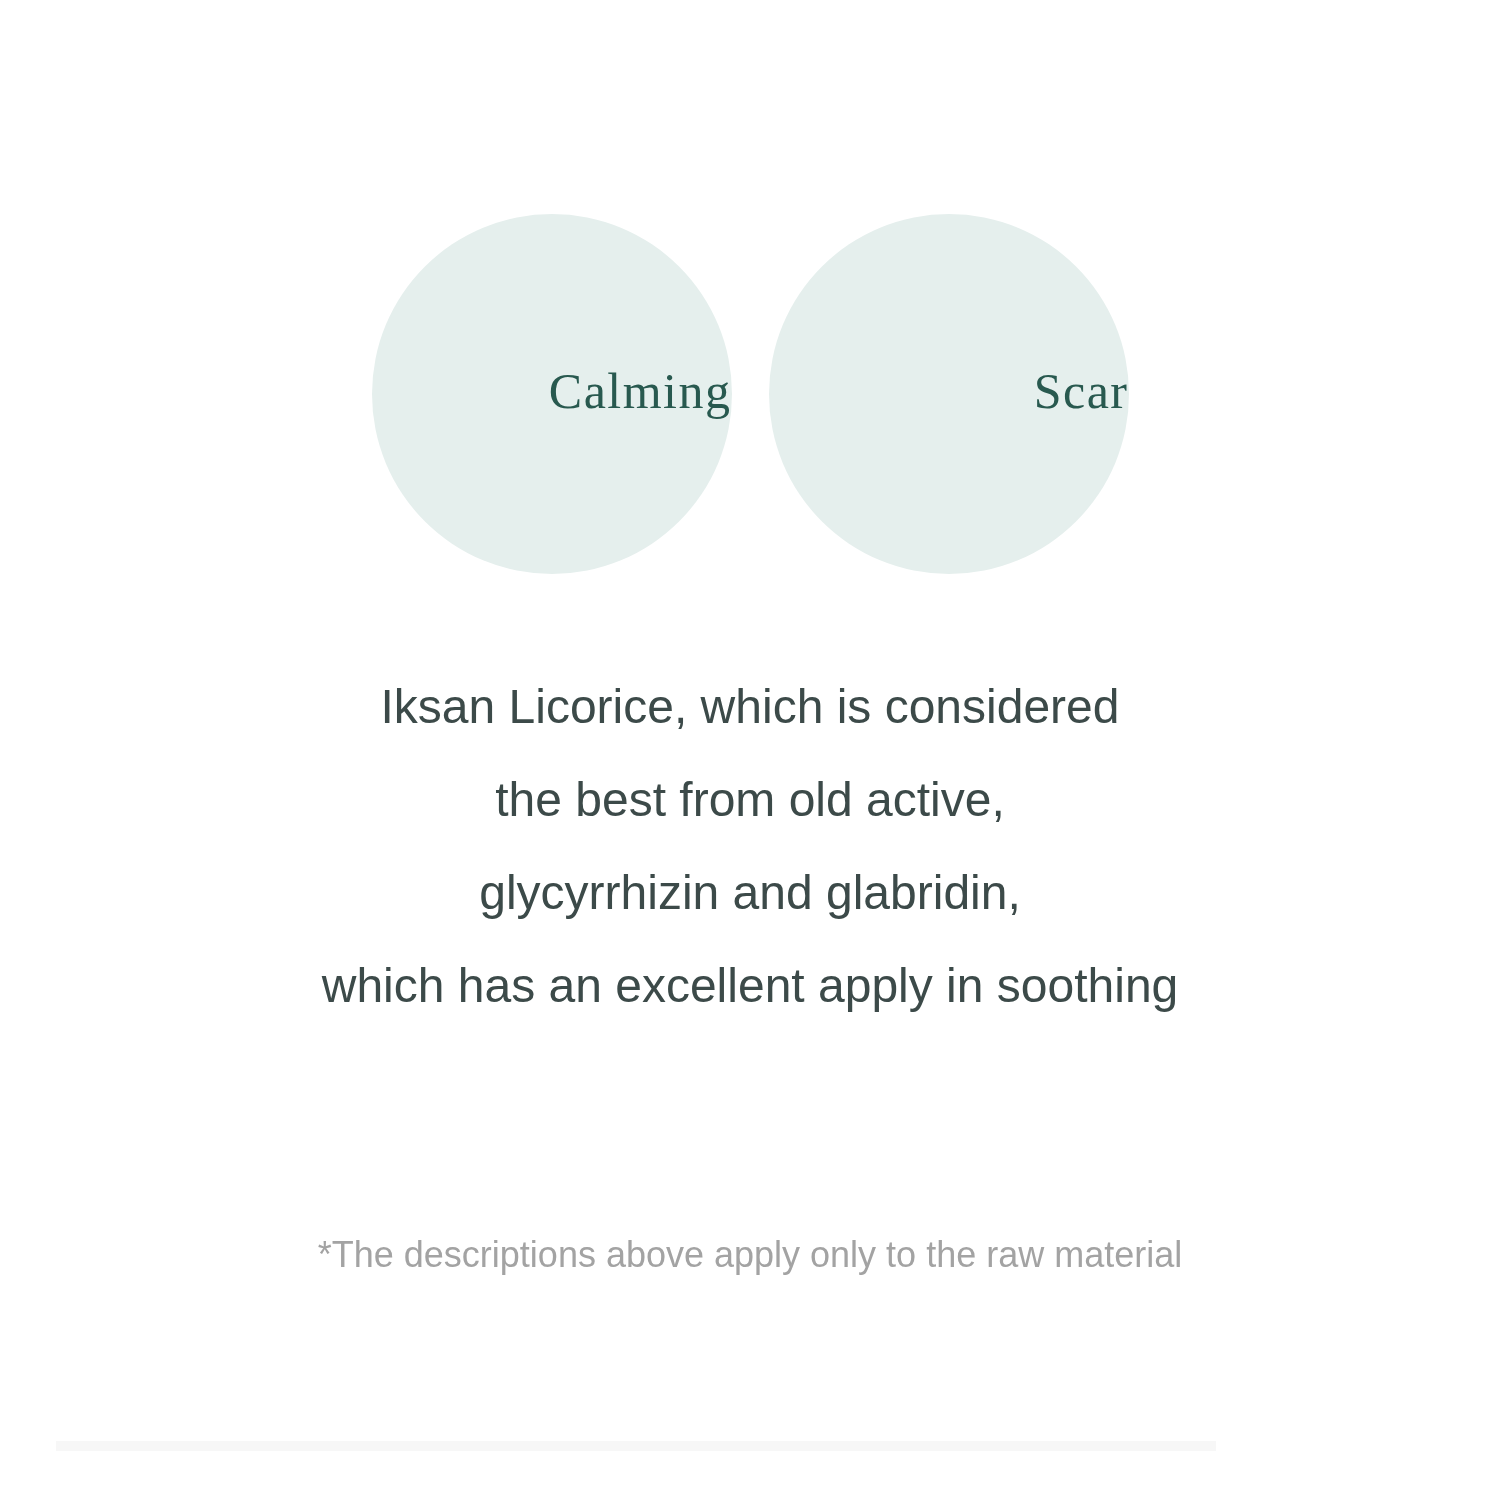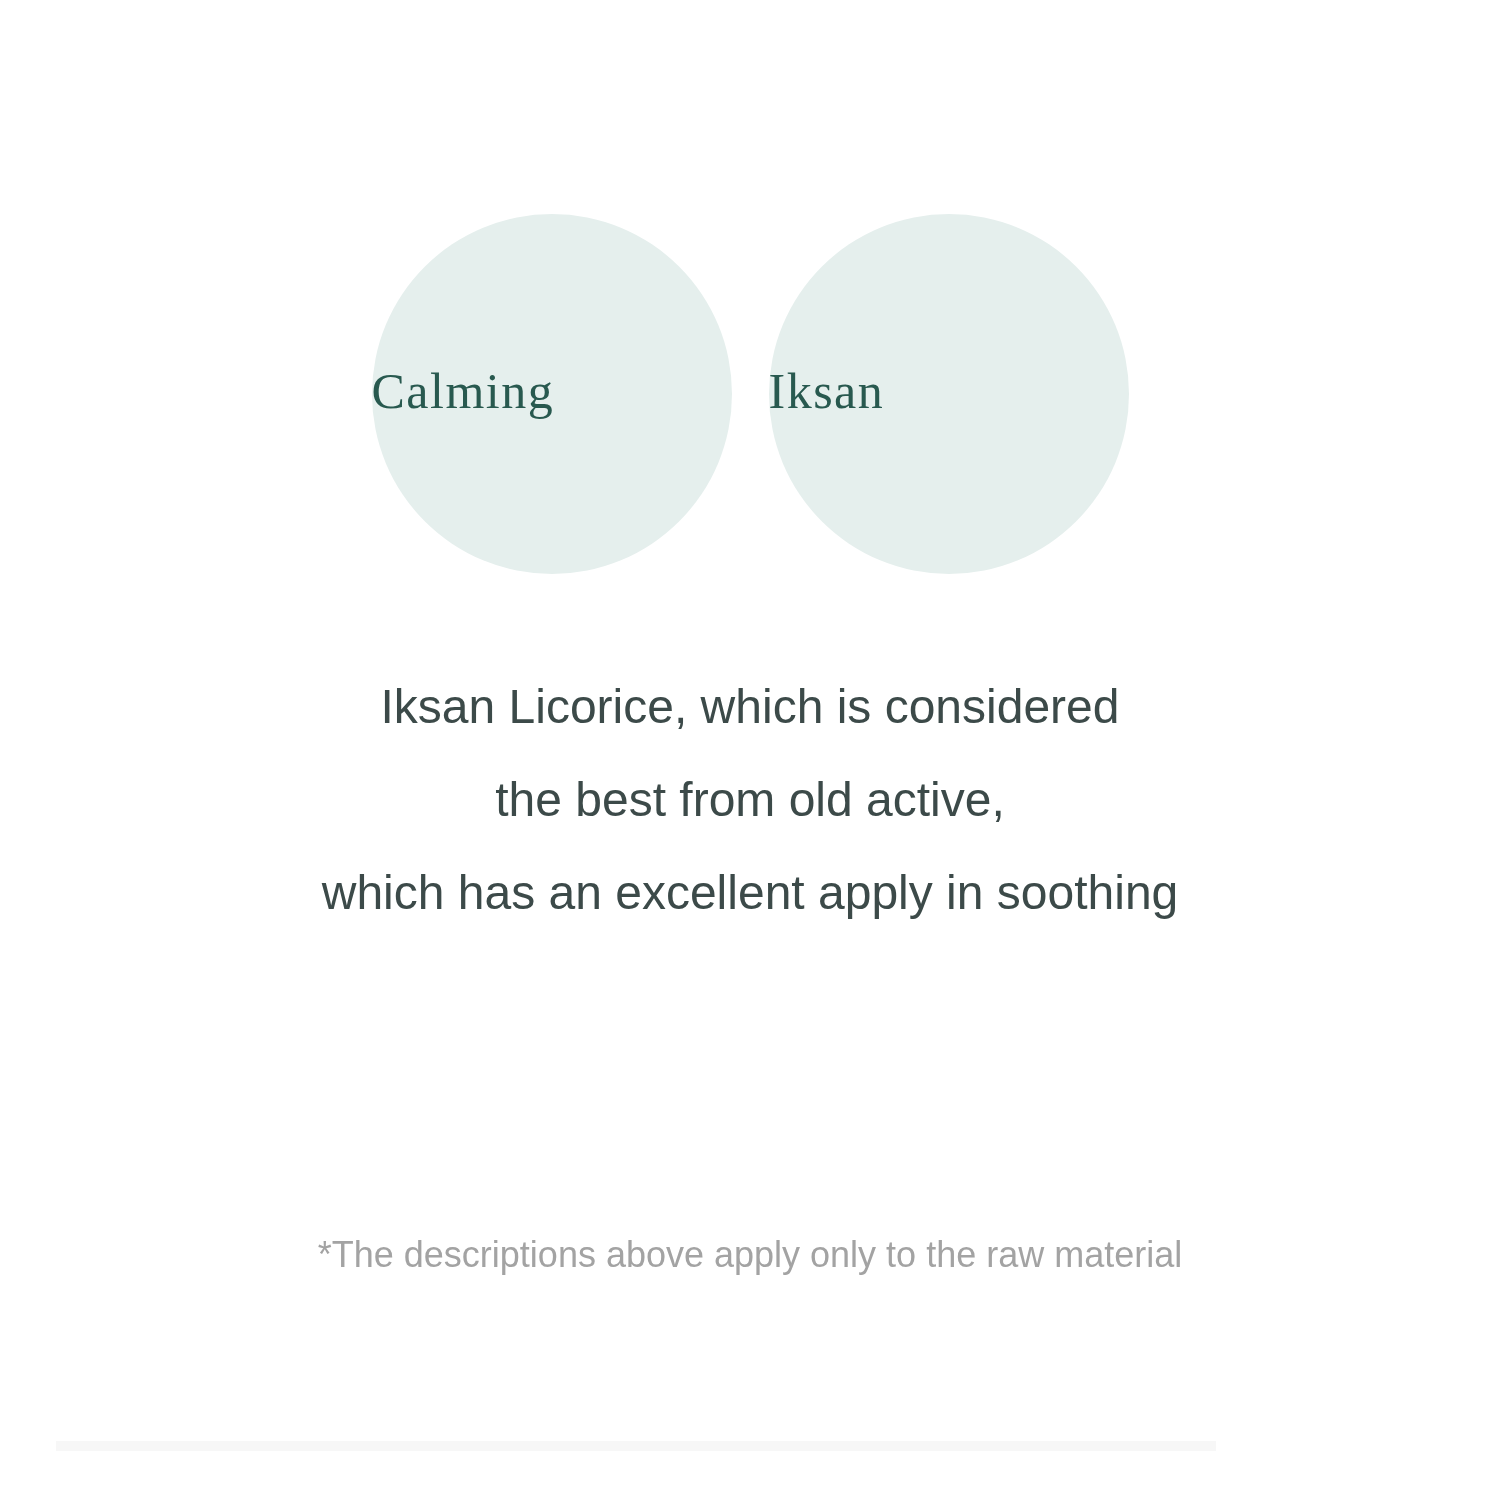--- a/index.html
+++ b/index.html
@@ -24,21 +24,21 @@
     justify-content: center;
     gap: 37px;
   }
   .benefit-circle {
     width: 360px;
     height: 360px;
     border-radius: 50%;
     background: #e5efed;
     display: flex;
     align-items: center;
-    justify-content: flex-start;
+    justify-content: flex-end;
   }
   .benefit-label {
     font-family: "Liberation Serif", "DejaVu Serif", serif;
     font-size: 50px;
     letter-spacing: 1.5px;
     color: #28594f;
     line-height: 1;
     padding-bottom: 6px;
   }
   .description {
@@ -79,27 +79,28 @@
 </head>
 <body>
 
 <div class="page">
 
   <div class="circles-row">
     <div class="benefit-circle">
       <span class="benefit-label">Calming</span>
     </div>
     <div class="benefit-circle">
-      <span class="benefit-label">Iksan</span>
+      <span class="benefit-label">Scar</span>
     </div>
   </div>
 
   <div class="description">
     <div class="line">Iksan Licorice, which is considered</div>
     <div class="line">the best from old active,</div>
+    <div class="line">glycyrrhizin and glabridin,</div>
     <div class="line">which has an excellent apply in soothing</div>
   </div>
 
   <div class="disclaimer">*The descriptions above apply only to the raw material</div>
 
   <div class="next-section-edge"></div>
 
 </div>
 
 </body></html>

